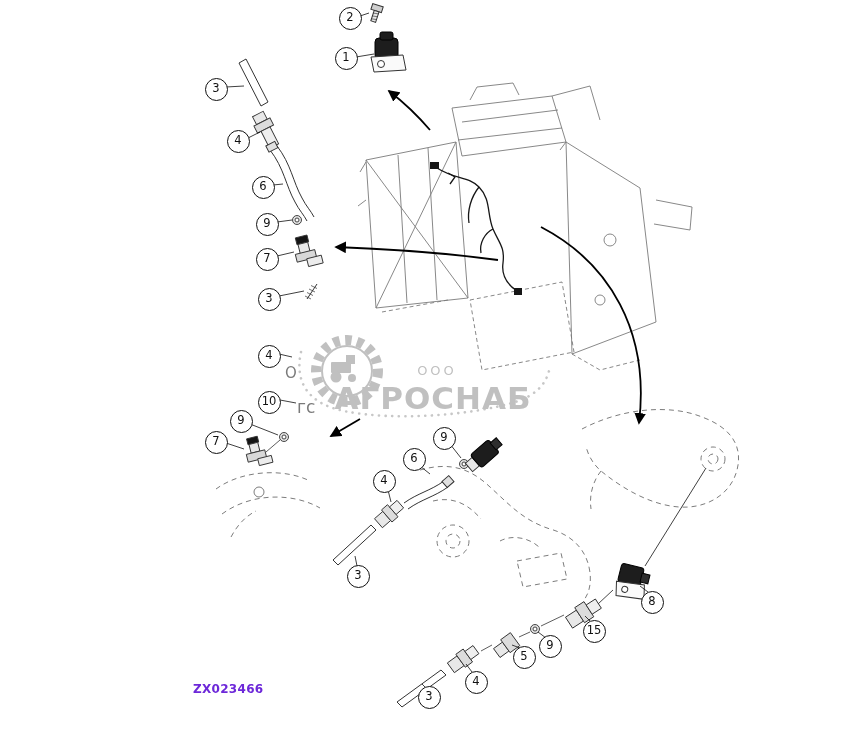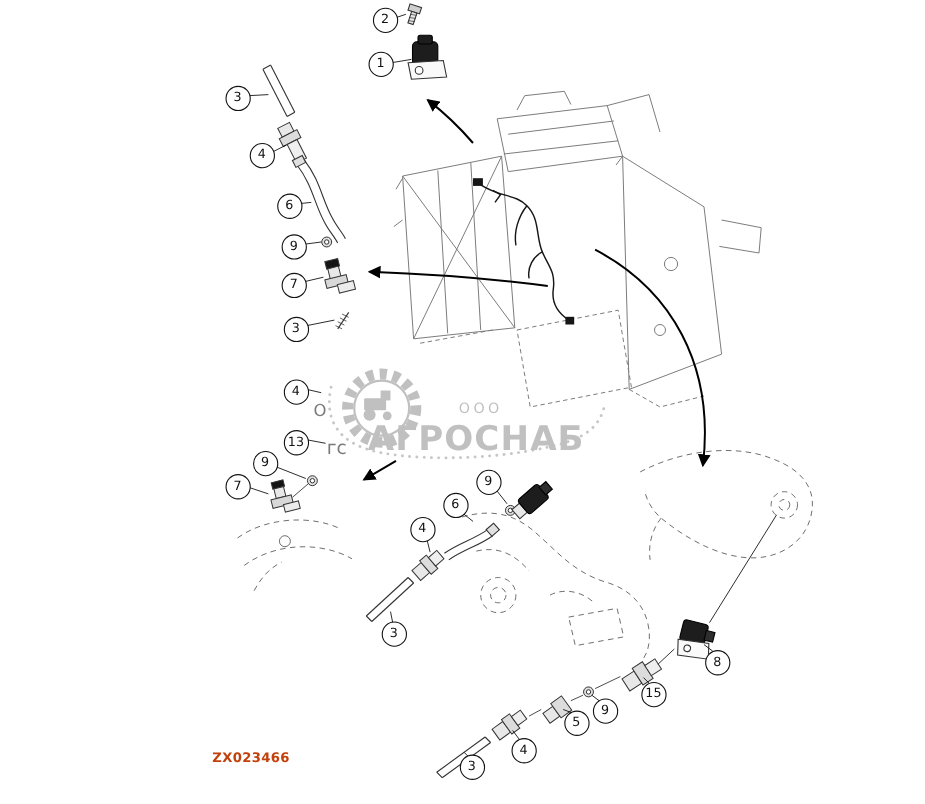--- a/index.html
+++ b/index.html
@@ -9,21 +9,21 @@
   }
   .art{position:absolute;left:0;top:0;z-index:1;}
   .callout{
     position:absolute;width:21px;height:21px;margin-left:-10.5px;margin-top:-10.5px;
     border:1.4px solid #111;border-radius:50%;background:#fff;
     display:flex;align-items:center;justify-content:center;
     font-size:11.5px;line-height:1;color:#111;z-index:3;
   }
   .drawing-id{
     position:absolute;left:193px;top:682px;z-index:3;
-    font-size:12px;font-weight:bold;color:#c2410c;letter-spacing:.3px;
+    font-size:12px;font-weight:bold;color:#6d28d9;letter-spacing:.3px;
   }
   svg text{font-family:"DejaVu Sans",sans-serif;}
   .wm-prefix{font-size:13px;letter-spacing:3px;}
   .wm-name{font-size:31px;font-weight:bold;letter-spacing:1px;}
   .wm-frag1{font-size:15px;}
   .wm-frag2{font-size:17px;}
 </style>
 </head>
 <body>
 
@@ -302,21 +302,21 @@
 
   <div class="callout" style="left:349px;top:17px">2</div>
   <div class="callout" style="left:345px;top:57px">1</div>
   <div class="callout" style="left:215px;top:88px">3</div>
   <div class="callout" style="left:237px;top:140px">4</div>
   <div class="callout" style="left:262px;top:186px">6</div>
   <div class="callout" style="left:266px;top:223px">9</div>
   <div class="callout" style="left:266px;top:258px">7</div>
   <div class="callout" style="left:268px;top:298px">3</div>
   <div class="callout" style="left:268px;top:355px">4</div>
-  <div class="callout" style="left:268px;top:401px">13</div>
+  <div class="callout" style="left:268px;top:401px">10</div>
   <div class="callout" style="left:240px;top:420px">9</div>
   <div class="callout" style="left:215px;top:441px">7</div>
   <div class="callout" style="left:443px;top:437px">9</div>
   <div class="callout" style="left:413px;top:458px">6</div>
   <div class="callout" style="left:383px;top:480px">4</div>
   <div class="callout" style="left:357px;top:575px">3</div>
   <div class="callout" style="left:651px;top:601px">8</div>
   <div class="callout" style="left:593px;top:630px">15</div>
   <div class="callout" style="left:549px;top:645px">9</div>
   <div class="callout" style="left:523px;top:656px">5</div>

